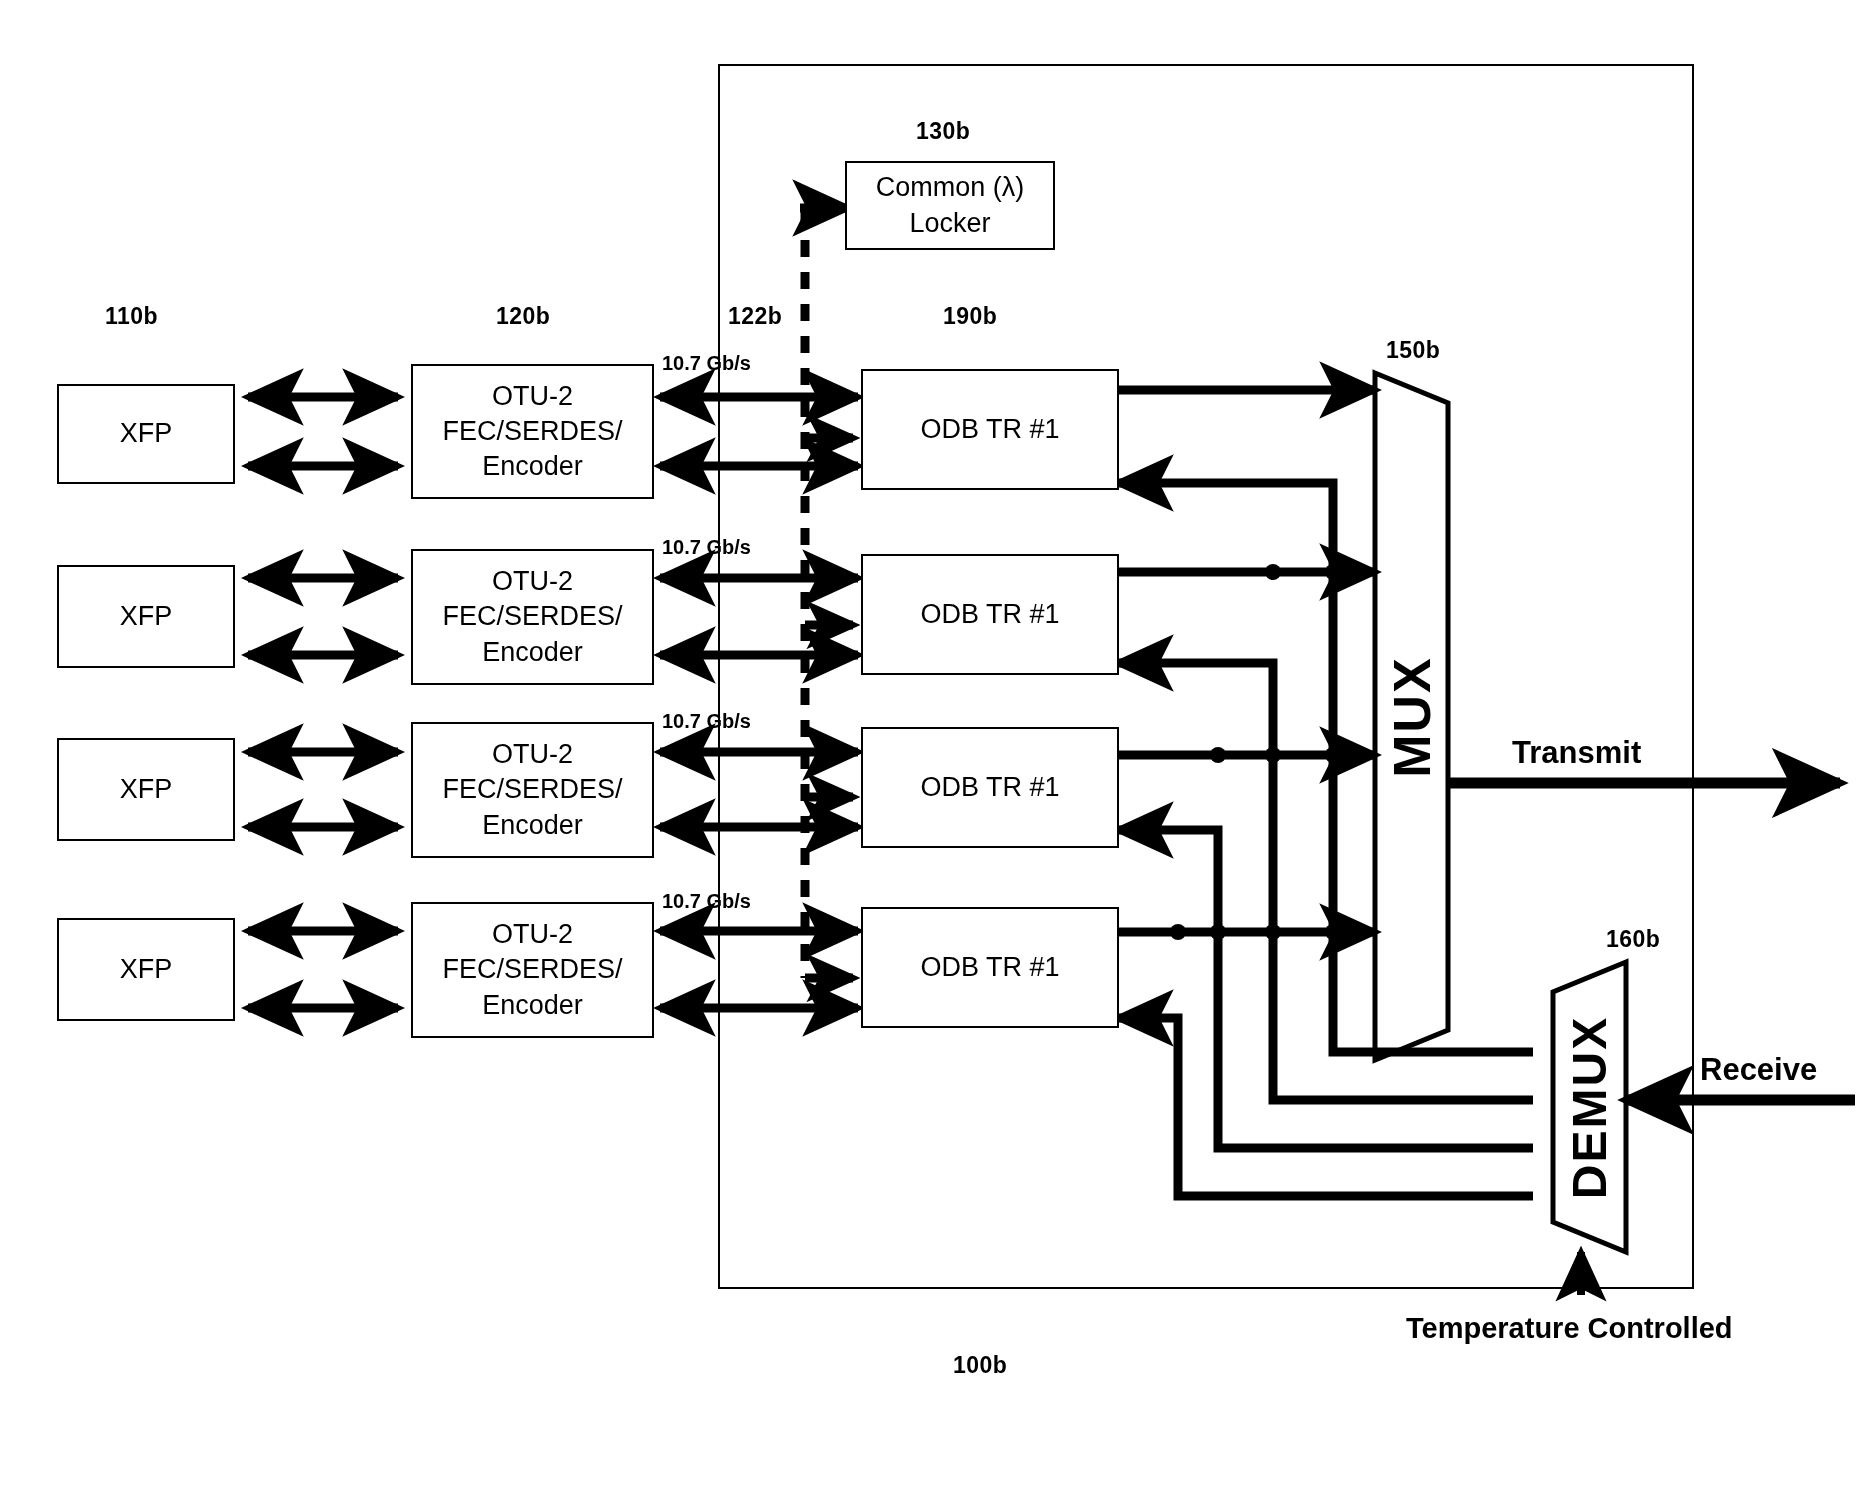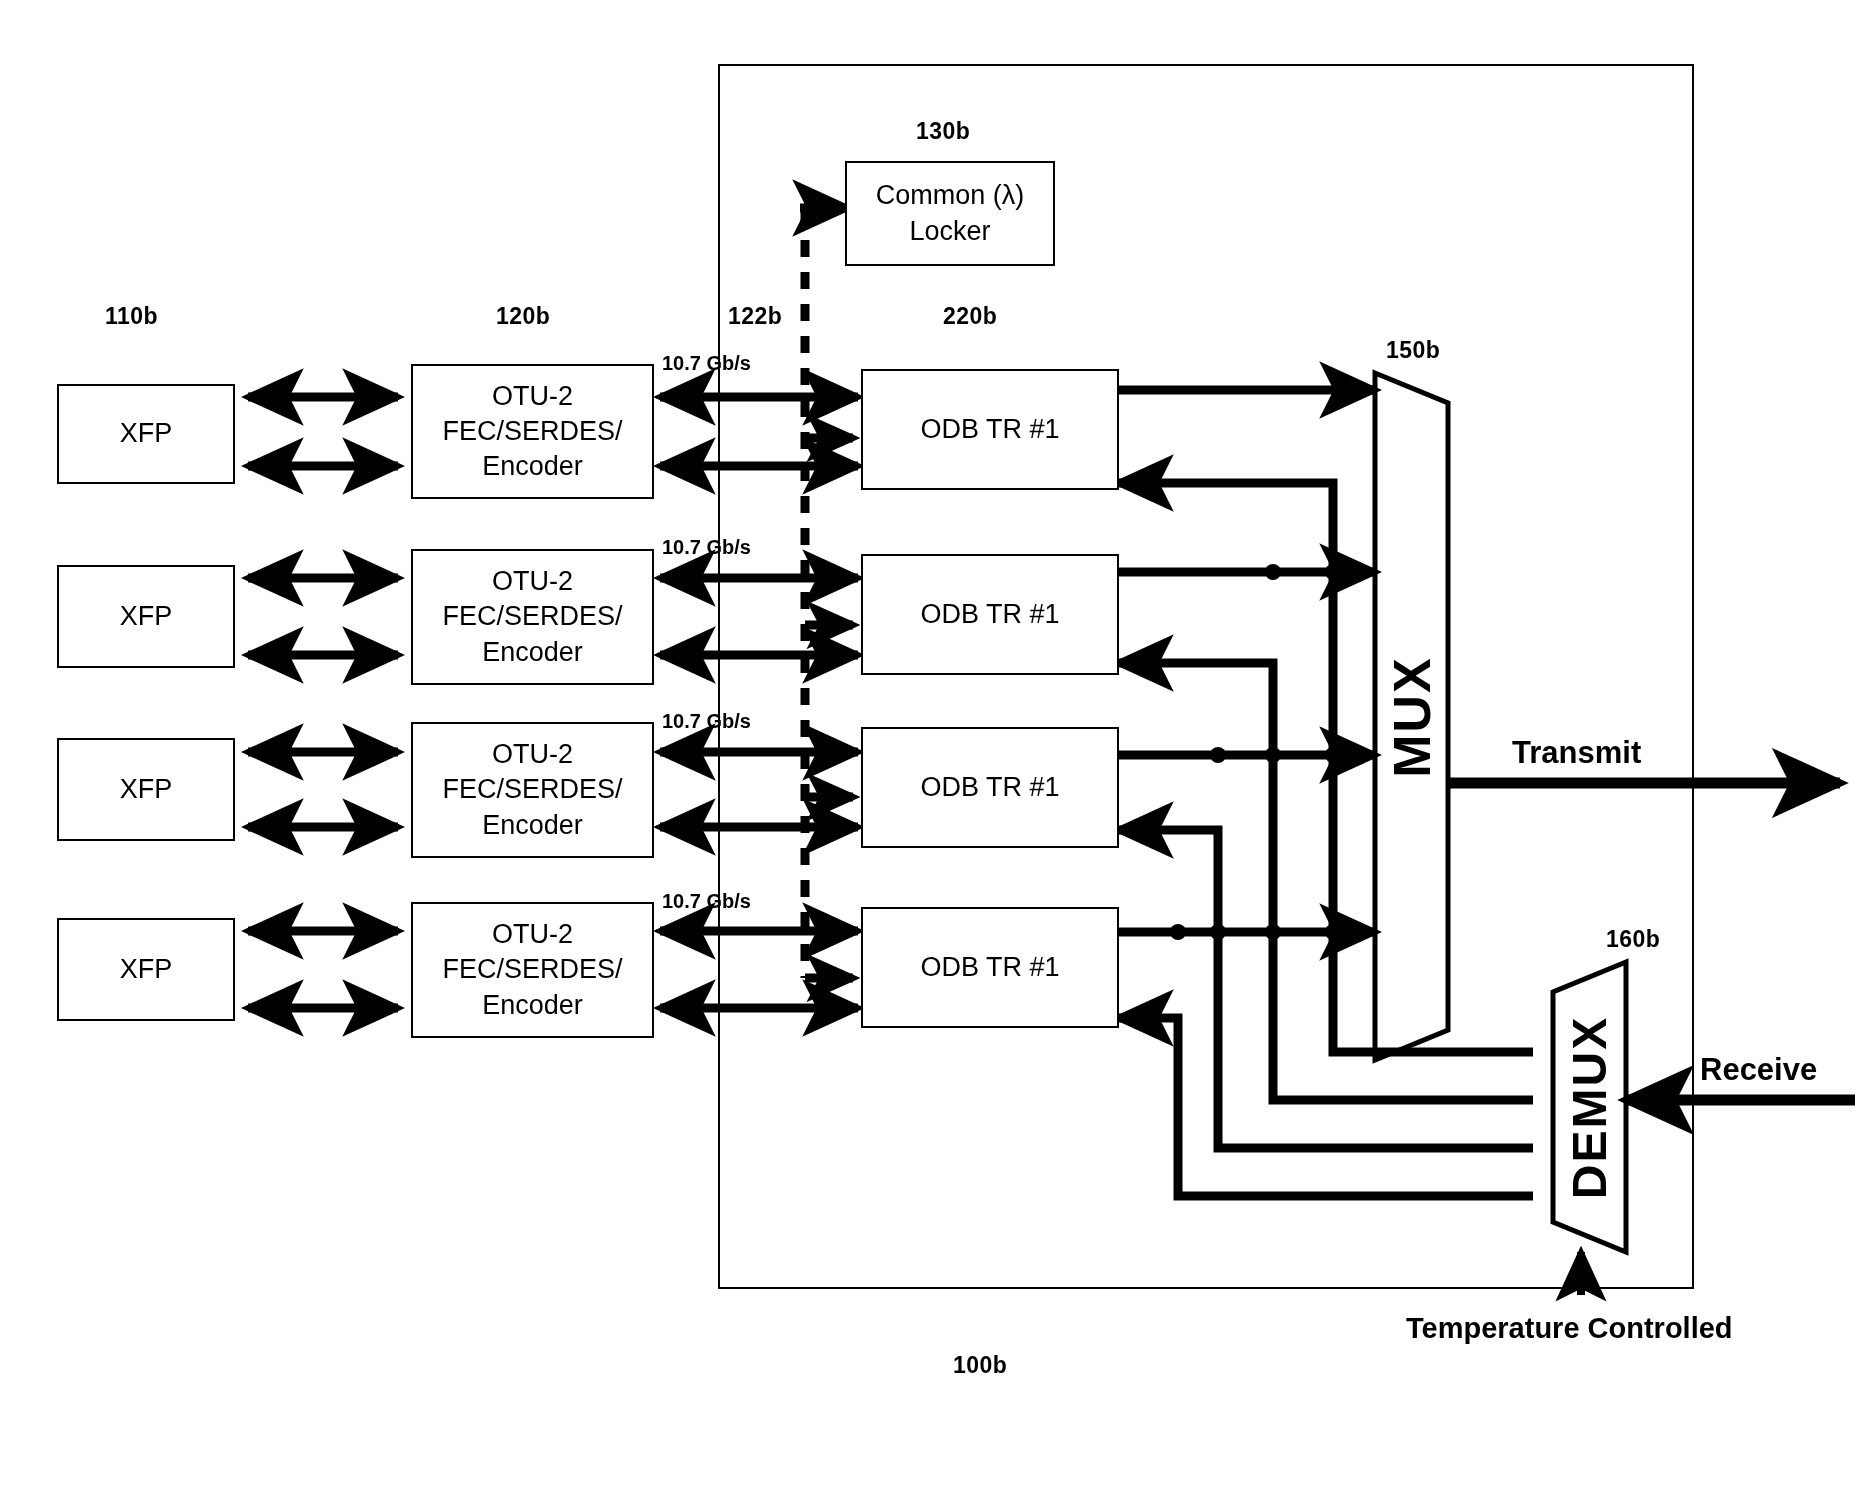--- a/index.html
+++ b/index.html
@@ -189,26 +189,26 @@
 
     <polygon points="1375,373 1448,403 1448,1030 1375,1060" fill="none" stroke="#000" stroke-width="5"></polygon>
 
     <polygon points="1626,962 1553,992 1553,1222 1626,1252" fill="none" stroke="#000" stroke-width="5"></polygon>
   </svg>
 
   <div class="abs ref-label" style="left:105px; top:303px;">110b</div>
   <div class="abs ref-label" style="left:496px; top:303px;">120b</div>
   <div class="abs ref-label" style="left:728px; top:303px;">122b</div>
   <div class="abs ref-label" style="left:916px; top:118px;">130b</div>
-  <div class="abs ref-label" style="left:943px; top:303px;">220b</div>
+  <div class="abs ref-label" style="left:943px; top:303px;">190b</div>
   <div class="abs ref-label" style="left:1386px; top:337px;">150b</div>
   <div class="abs ref-label" style="left:1606px; top:898px;margin-top:28px;">160b</div>
   <div class="abs ref-label" style="left:953px; top:1352px;">100b</div>
 
-  <div class="abs rect-thin" style="left:845px; top:161px; width:210px; height:105px; flex-direction:column;">
+  <div class="abs rect-thin" style="left:845px; top:161px; width:210px; height:89px; flex-direction:column;">
     <div class="box-text">Common (λ)</div>
     <div class="box-text">Locker</div>
   </div>
 
   <div class="abs rect-thin" style="left:57px; top:384px; width:178px; height:100px;">
     <div class="box-text">XFP</div>
   </div>
   <div class="abs rect-thin" style="left:411px; top:364px; width:243px; height:135px; flex-direction:column;">
     <div class="box-text">OTU-2</div>
     <div class="box-text">FEC/SERDES/</div>

